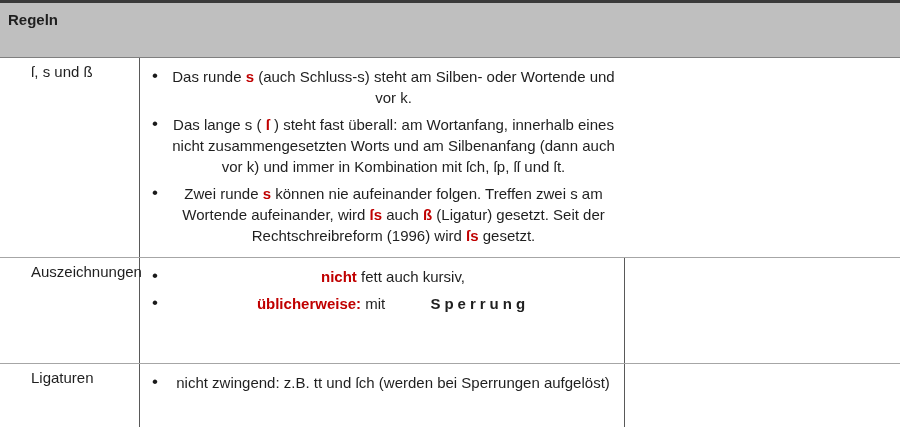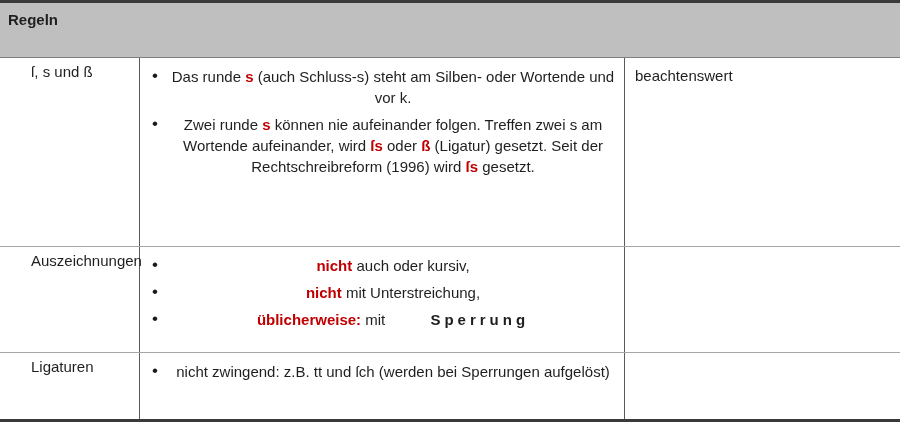--- a/index.html
+++ b/index.html
@@ -77,32 +77,31 @@
 
   <div class="row hrow">
     <div class="cell hcell-bold">Regeln</div>
   </div>
 
   <div class="row brow row-srules">
     <div class="cell label-cell">ſ, s und ß</div>
     <div class="cell bullets-cell">
       <ul class="bullets">
           <li><span>Das runde </span><span class="red">s</span><span> (auch Schluss-s) steht am Silben- oder Wortende und vor k.</span></li>
-          <li><span>Zwei runde </span><span class="red">s</span><span> können nie aufeinander folgen. Treffen zwei s am Wortende aufeinander, wird </span><span class="red">ſs</span><span> oder </span><span class="red">ß</span><span> (Ligatur) gesetzt. Seit der Rechtschreibreform (1996) wird </span><span class="red">ſs</span><span> gesetzt.</span></li>
+          <li><span>Das lange s ( </span><span class="red">ſ</span><span> ) steht fast überall: am Wortanfang, innerhalb eines nicht zusammengesetzten Worts und am Silbenanfang (dann auch vor k) und immer in Kombination mit ſch, ſp, ſſ und ſt.</span></li>
+          <li><span>Zwei runde </span><span class="red">s</span><span> können nie aufeinander folgen. Treffen zwei s am Wortende aufeinander, wird </span><span class="red">ſs</span><span> auch </span><span class="red">ß</span><span> (Ligatur) gesetzt. Seit der Rechtschreibreform (1996) wird </span><span class="red">ſs</span><span> gesetzt.</span></li>
         </ul>
     </div>
-    <div class="cell note-cell">beachtenswert</div>
   </div>
 
   <div class="row brow row-ausz">
     <div class="cell label-cell">Auszeichnungen</div>
     <div class="cell bullets-cell">
       <ul class="bullets">
-          <li><span class="red">nicht</span><span> auch oder kursiv,</span></li>
-          <li><span class="red">nicht</span><span> mit Unterstreichung,</span></li>
+          <li><span class="red">nicht</span><span> fett auch kursiv,</span></li>
           <li><span class="red">üblicherweise:</span><span> mit </span><span class="spaced">Sperrung</span></li>
         </ul>
     </div>
     <div class="cell note-cell"></div>
   </div>
 
   <div class="row brow row-liga">
     <div class="cell label-cell">Ligaturen</div>
     <div class="cell bullets-cell">
       <ul class="bullets">

